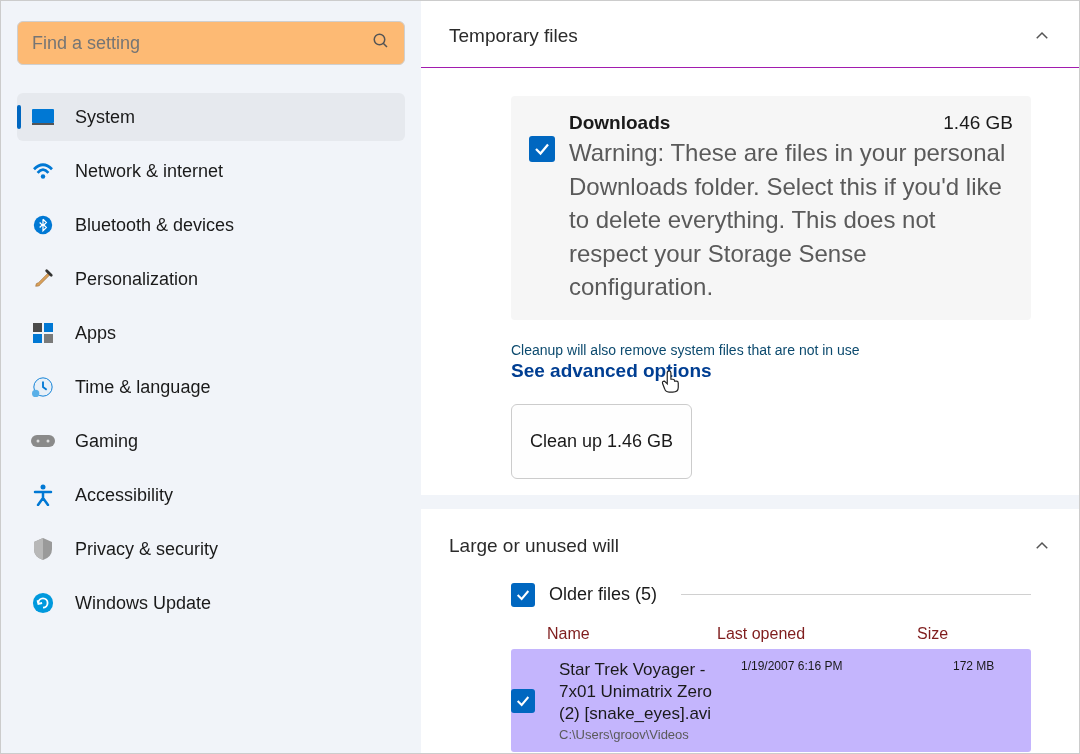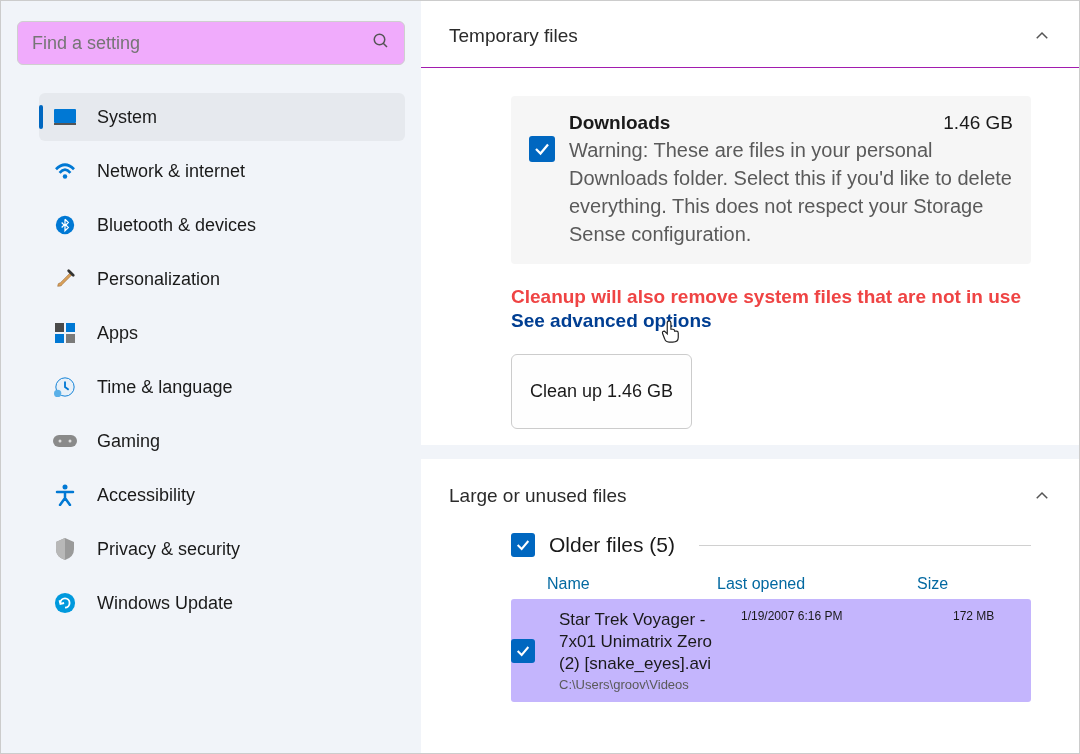--- a/index.html
+++ b/index.html
@@ -15,21 +15,21 @@
   
   .sidebar {
     width: 420px;
     background: #f1f4f9;
     padding: 20px 16px;
     height: 100%;
   }
   .search-box {
     display: flex;
     align-items: center;
-    background: #f0abfc;
+    background: #fdba74;
     border: 1px solid #cfcfcf;
     border-radius: 6px;
     height: 44px;
     padding: 0 14px;
     margin-bottom: 28px;
   }
   .search-box input {
     border: none;
     outline: none;
     font-size: 18px;
@@ -47,21 +47,20 @@
     align-items: center;
     height: 48px;
     padding: 0 14px;
     border-radius: 6px;
     font-size: 18px;
     color: #1a1a1a;
     gap: 20px;
     margin-bottom: 6px;
     position: relative;
     cursor: pointer;
-    margin-left: 22px;
   }
   .nav li.active {
     background: #e6e9ee;
   }
   .nav li.active::before {
     content: "";
     position: absolute;
     left: 0; top: 12px; bottom: 12px;
     width: 4px;
     background: #0067c0;
@@ -119,30 +118,29 @@
   .checkbox svg { stroke: #fff; }
   .dl-text { flex:1; }
   .dl-head {
     display: flex;
     justify-content: space-between;
     font-size: 19px;
     color: #1a1a1a;
   }
   .dl-head .title { font-weight: 600; }
   .dl-warn {
-    font-size: 20px;
+    font-size: 24px;
     color: #5a5a5a;
     line-height: 1.4;
     margin-top: 2px;
   }
   .cleanup-note {
-    font-size: 19px;
-    color: #ef4444;
+    font-size: 14px;
+    color: #0c4a6e;
     margin-top: 22px;
-    font-weight: bold;
   }
   .adv-link {
     color: #003e92;
     font-size: 19px;
     margin-top: 2px;
     display: inline-block;
     cursor: pointer;
     position: relative;
     font-weight: bold;
   }
@@ -171,31 +169,31 @@
     padding: 26px 28px 26px 28px;
     font-size: 19px;
     color: #2b2b2b;
   }
   .older-row {
     display: flex;
     align-items: center;
     gap: 14px;
     padding: 0 48px 0 90px;
   }
-  .older-label { font-size: 21px; color: #1a1a1a; }
+  .older-label { font-size: 18px; color: #1a1a1a; }
   .older-line { flex:1; height:1px; background:#d0d0d0; margin-left: 10px;}
   .table {
     padding: 12px 48px 0 90px;
   }
   .thead {
     display: grid;
     grid-template-columns: 36px 170px 200px 100px;
     gap: 0;
     font-size: 16px;
-    color: #0369a1;
+    color: #7f1d1d;
     padding: 6px 0;
   }
   .trow {
     display: grid;
     grid-template-columns: 36px 170px 200px 100px;
     gap: 12px;
     background: #c4b5fd;
     border-radius: 3px;
     padding: 10px 0;
     align-items: center;
@@ -351,21 +349,21 @@
           </svg>
       </span>
     </a>
     <br>
     <button class="cleanup-btn">Clean up 1.46 GB</button>
   </div>
 
   <div class="gap-strip"></div>
 
   <div class="section-head2">
-    <span>Large or unused files</span>
+    <span>Large or unused will</span>
     <svg class="chev" viewBox="0 0 24 24" fill="none" stroke-width="2">
         <polyline points="5 15 12 8 19 15"></polyline>
       </svg>
   </div>
 
   <div class="older-row">
     <div class="checkbox small">
       <svg width="16" height="16" viewBox="0 0 24 24" fill="none" stroke-width="3">
           <polyline points="4 12 10 18 20 6"></polyline>
         </svg>

